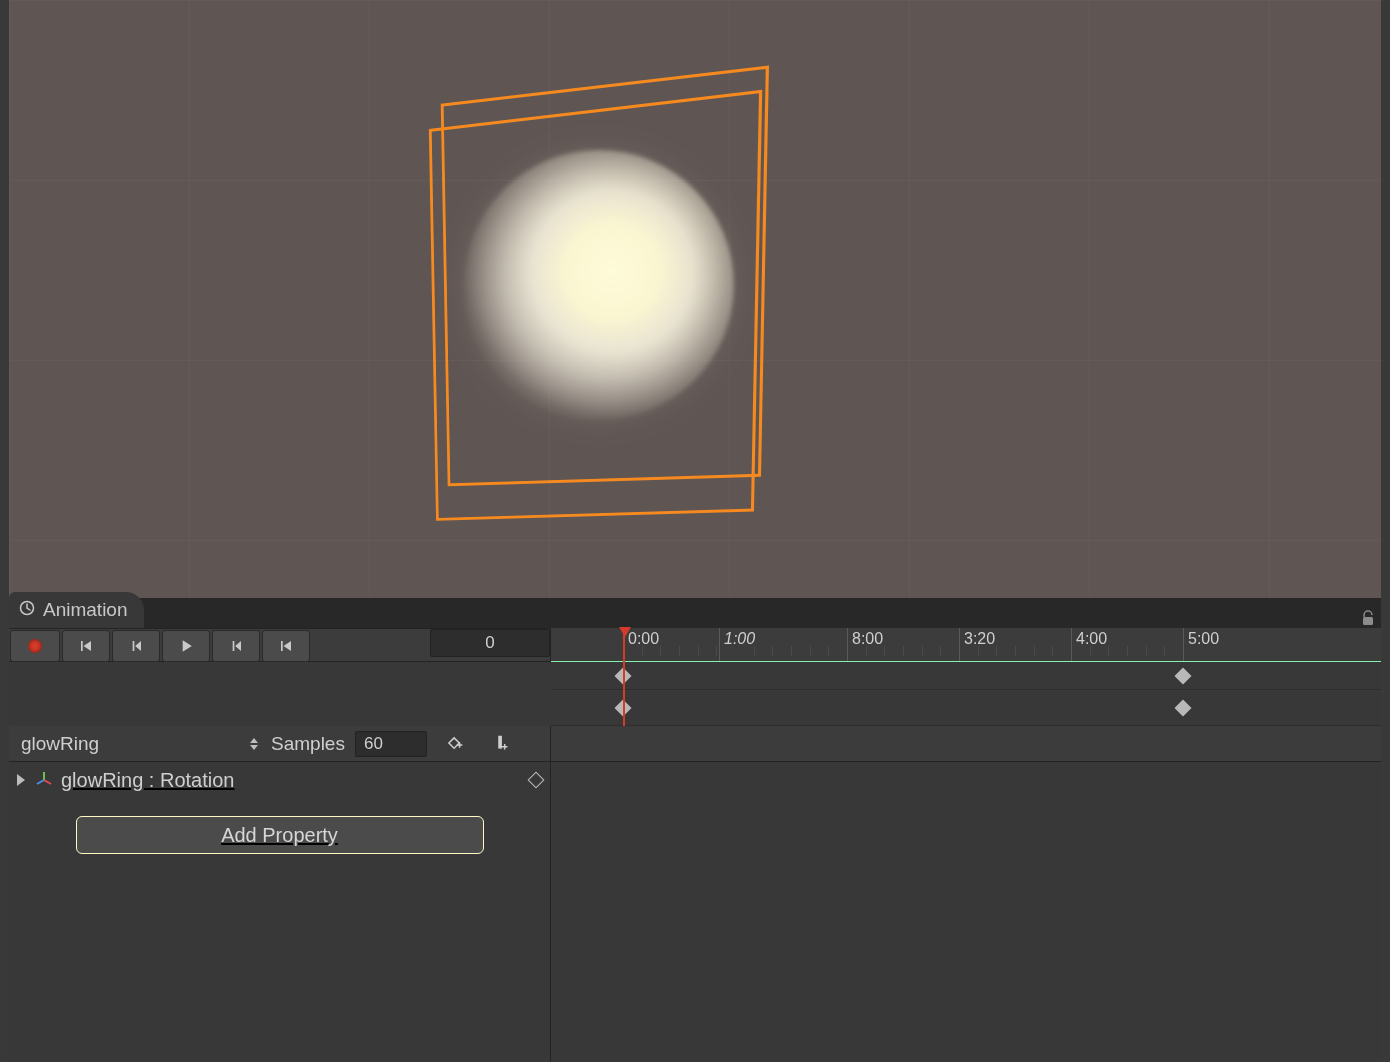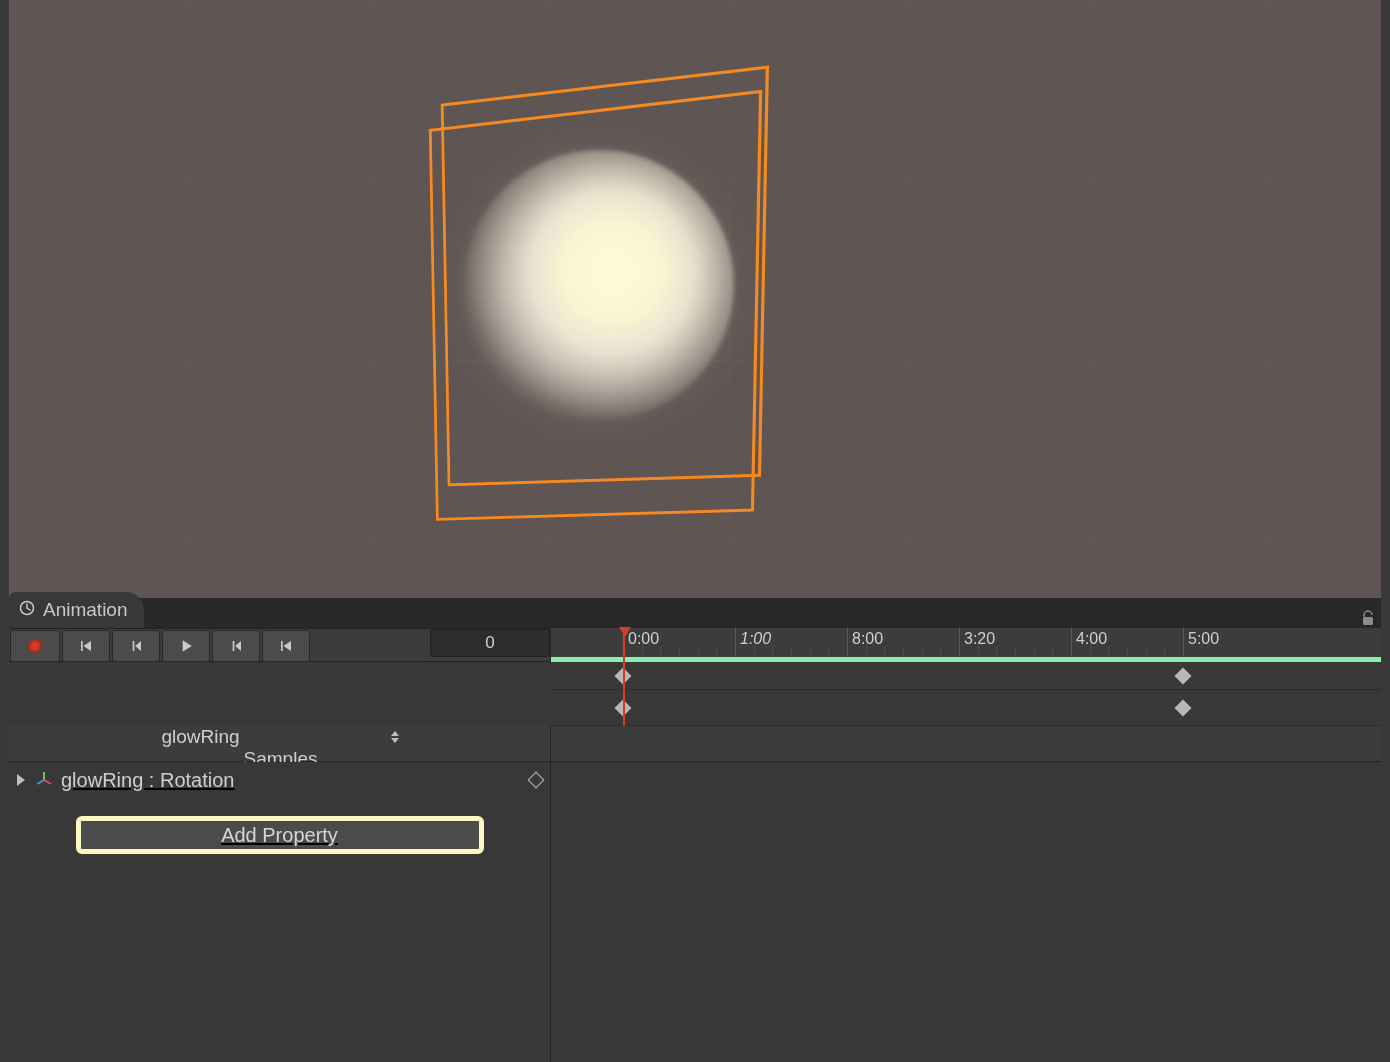--- a/index.html
+++ b/index.html
@@ -68,27 +68,27 @@
               color:#cfcfcf; cursor:pointer; }
   .mini-btn svg { width:22px; height:22px; }
 
   
   .left-col { width:542px; border-right:1px solid #232323; background:#383838; }
   .prop-row { height:36px; display:flex; align-items:center; padding:0 8px; color:#cfcfcf; font-size:20px; }
   .prop-row .foldout { width:0;height:0;border-top:6px solid transparent;border-bottom:6px solid transparent;border-left:8px solid #bdbdbd; margin-right:10px; }
   .axis-icon { width:18px; height:18px; margin-right:8px; }
   .prop-row .dia { margin-left:auto; width:12px;height:12px; transform:rotate(45deg); border:1px solid #bdbdbd; }
 
-  .add-prop-btn { margin:18px auto 0 auto; width:408px; height:38px; background:#4b4b4b; border:5px solid #fef9c3;
+  .add-prop-btn { margin:18px auto 0 auto; width:408px; height:38px; background:#4b4b4b; border:1px solid #fef9c3;
                   border-radius:6px; display:flex; align-items:center; justify-content:center; color:#d6d6d6; font-size:20px; cursor:pointer; }
 
   
   .content { flex:1; display:flex; min-height:0;text-decoration:underline; }
   .timeline { flex:1; display:flex; flex-direction:column; background:#383838; position:relative; }
-  .ruler { height:34px; position:relative; background:#3c3c3c; border-bottom:5px solid #86efac; }
+  .ruler { height:34px; position:relative; background:#3c3c3c; border-bottom:1px solid #86efac; }
   .tick-major { position:absolute; top:0; bottom:0; border-left:1px solid #5a5a5a; }
   .tick-major span { position:absolute; top:2px; left:4px; color:#cfcfcf; font-size:16px; white-space:nowrap; }
   .tick-minor { position:absolute; top:18px; height:10px; border-left:1px solid #4a4a4a; }
 
   .summary-row { height:28px; position:relative; border-bottom:1px solid #2d2d2d; }
   .track-row   { height:36px; position:relative; border-bottom:1px solid #2d2d2d; }
   .key { position:absolute; width:12px; height:12px; background:#b8b8b8; transform:translate(-50%,-50%) rotate(45deg); top:50%; }
 
   .playhead { position:absolute; top:0; bottom:0; width:0; border-left:2px solid #d63a2a; }
   .playhead::before { content:""; position:absolute; top:-1px; left:-6px; width:12px; height:10px;
@@ -169,21 +169,21 @@
       <div class="timeline" style="flex:1;">
         <div class="ruler" id="ruler">
             <div class="tick-major" style="left: 72px;">
               <span>0:00</span>
             </div>
             <div class="tick-minor" style="left: 90.6667px;"></div>
             <div class="tick-minor" style="left: 109.333px;"></div>
             <div class="tick-minor" style="left: 128px;"></div>
             <div class="tick-minor" style="left: 146.667px;"></div>
             <div class="tick-minor" style="left: 165.333px;"></div>
-            <div class="tick-major" style="left: 184px; font-style: italic;">
+            <div class="tick-major" style="left: 168px; font-style: italic;">
               <span>1:00</span>
             </div>
             <div class="tick-minor" style="left: 202.667px;"></div>
             <div class="tick-minor" style="left: 221.333px;"></div>
             <div class="tick-minor" style="left: 240px;"></div>
             <div class="tick-minor" style="left: 258.667px;"></div>
             <div class="tick-minor" style="left: 277.333px;"></div>
             <div class="tick-major" style="left: 296px;">
               <span>8:00</span>
             </div>
@@ -218,21 +218,21 @@
           </div>
         <div class="track-row" id="track0">
             <div class="key" style="left: 72px;"></div>
             <div class="key" style="left: 632px;"></div>
           </div>
         <div class="playhead" id="playhead" style="left: 72px;"></div>
       </div>
     </div>
 
     <div style="display:flex;">
-      <div class="row2" style="width:542px; border-right:1px solid #232323;flex-direction:column;">
+      <div class="row2" style="width:542px; border-right:1px solid #232323;">
         <div class="clip-select">
           <span>glowRing</span>
           <span class="updown">
               <div class="up"></div>
               <div class="dn"></div>
             </span>
         </div>
         <span class="samples-label">Samples</span>
         <div class="samples-field">
           <span>60</span>

